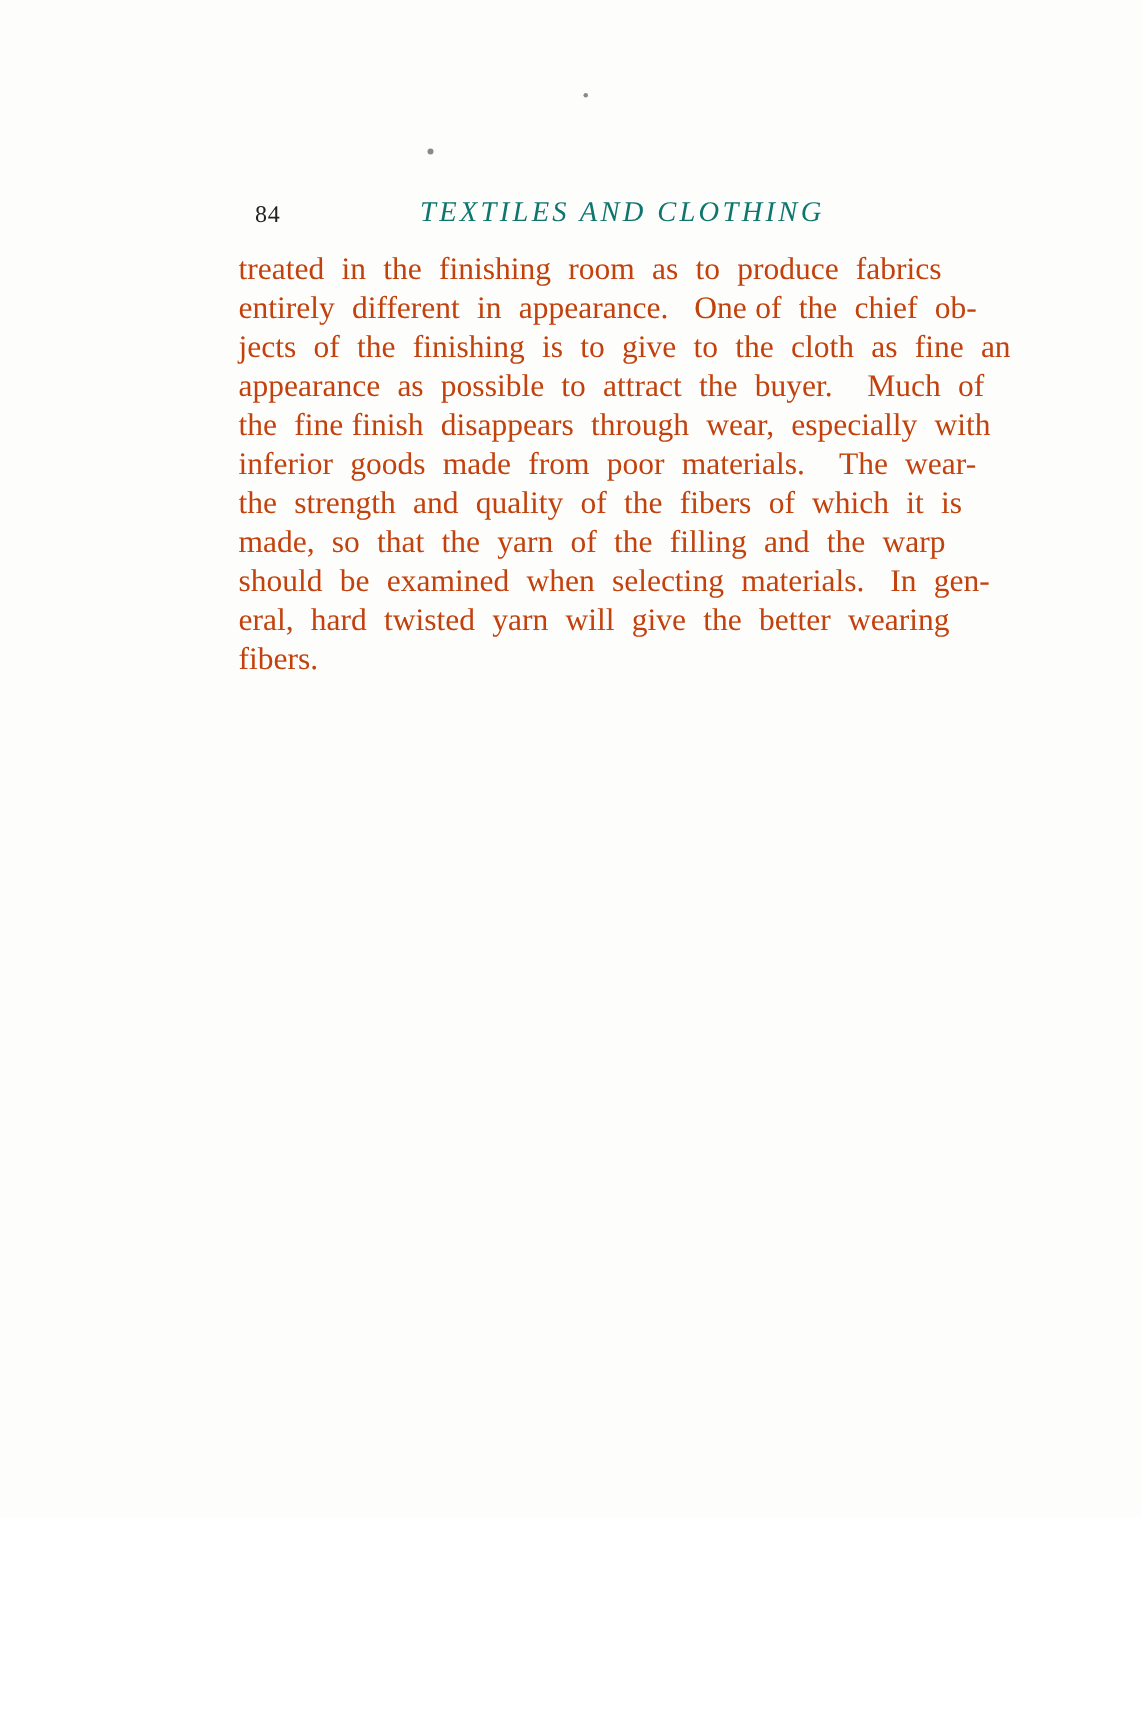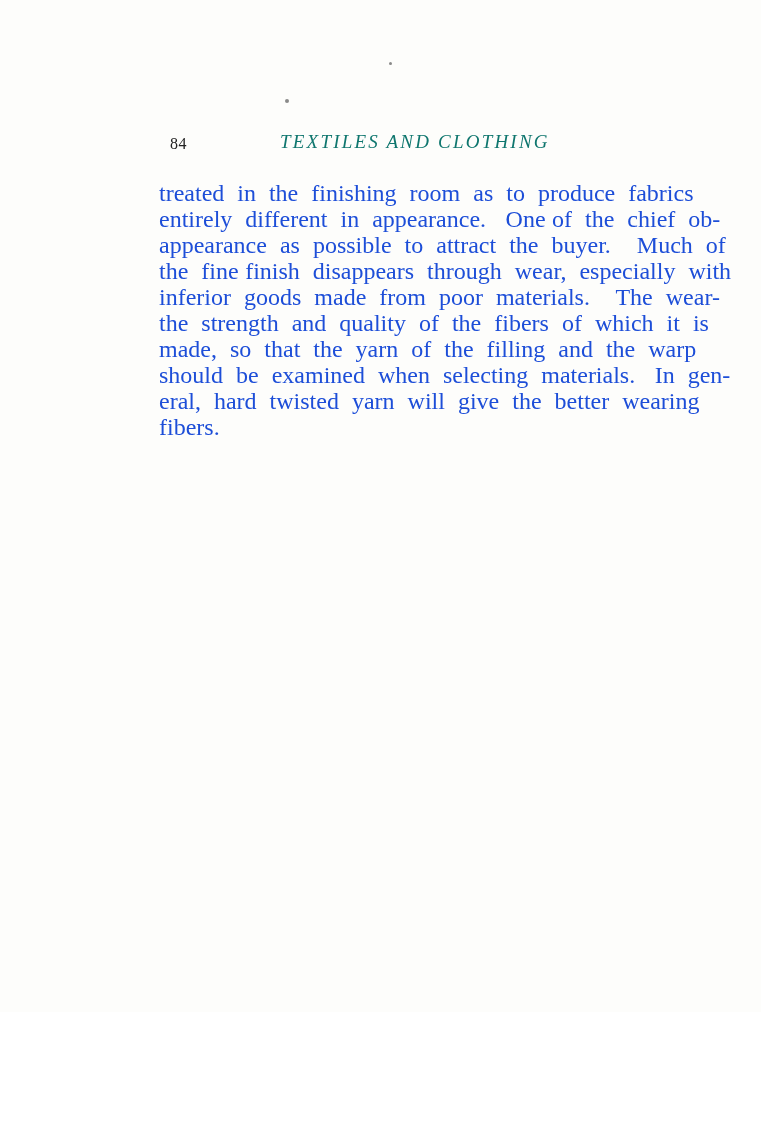--- a/index.html
+++ b/index.html
@@ -64,25 +64,25 @@
     top: 0px;
     font-style: italic;
     font-size: 19px;
     letter-spacing: 2.2px;
     color: #0f766e;
     white-space: nowrap;
   }
   .body-text {
     position: absolute;
     left: 159px;
-    top: 180px;
+    top: 166px;
     width: 503px;
-    font-size: 24px;
+    font-size: 21px;
     line-height: 26px;
-    color: #1d4ed8;
+    color: #c2410c;
     text-align: justify;
     text-justify: inter-word;
     word-spacing: 0.5px;
   }
   .body-text p {
     margin: 0;
   }
   .body-text .line {
     display: block;
     white-space: pre;
@@ -101,20 +101,21 @@
 
   <div class="running-head">
     <span class="folio">84</span>
     <span class="head-title">TEXTILES  AND  CLOTHING</span>
   </div>
 
   <div class="body-text">
     <p>
       <span class="line">treated  in  the  finishing  room  as  to  produce  fabrics</span>
       <span class="line">entirely  different  in  appearance.   One of  the  chief  ob-</span>
+      <span class="line">jects  of  the  finishing  is  to  give  to  the  cloth  as  fine  an</span>
       <span class="line">appearance  as  possible  to  attract  the  buyer.    Much  of</span>
       <span class="line">the  fine finish  disappears  through  wear,  especially  with</span>
       <span class="line">inferior  goods  made  from  poor  materials.    The  wear-</span>
       <span class="line">the  strength  and  quality  of  the  fibers  of  which  it  is</span>
       <span class="line">made,  so  that  the  yarn  of  the  filling  and  the  warp</span>
       <span class="line">should  be  examined  when  selecting  materials.   In  gen-</span>
       <span class="line">eral,  hard  twisted  yarn  will  give  the  better  wearing</span>
       <span class="line last">fibers.</span>
     </p>
   </div>

